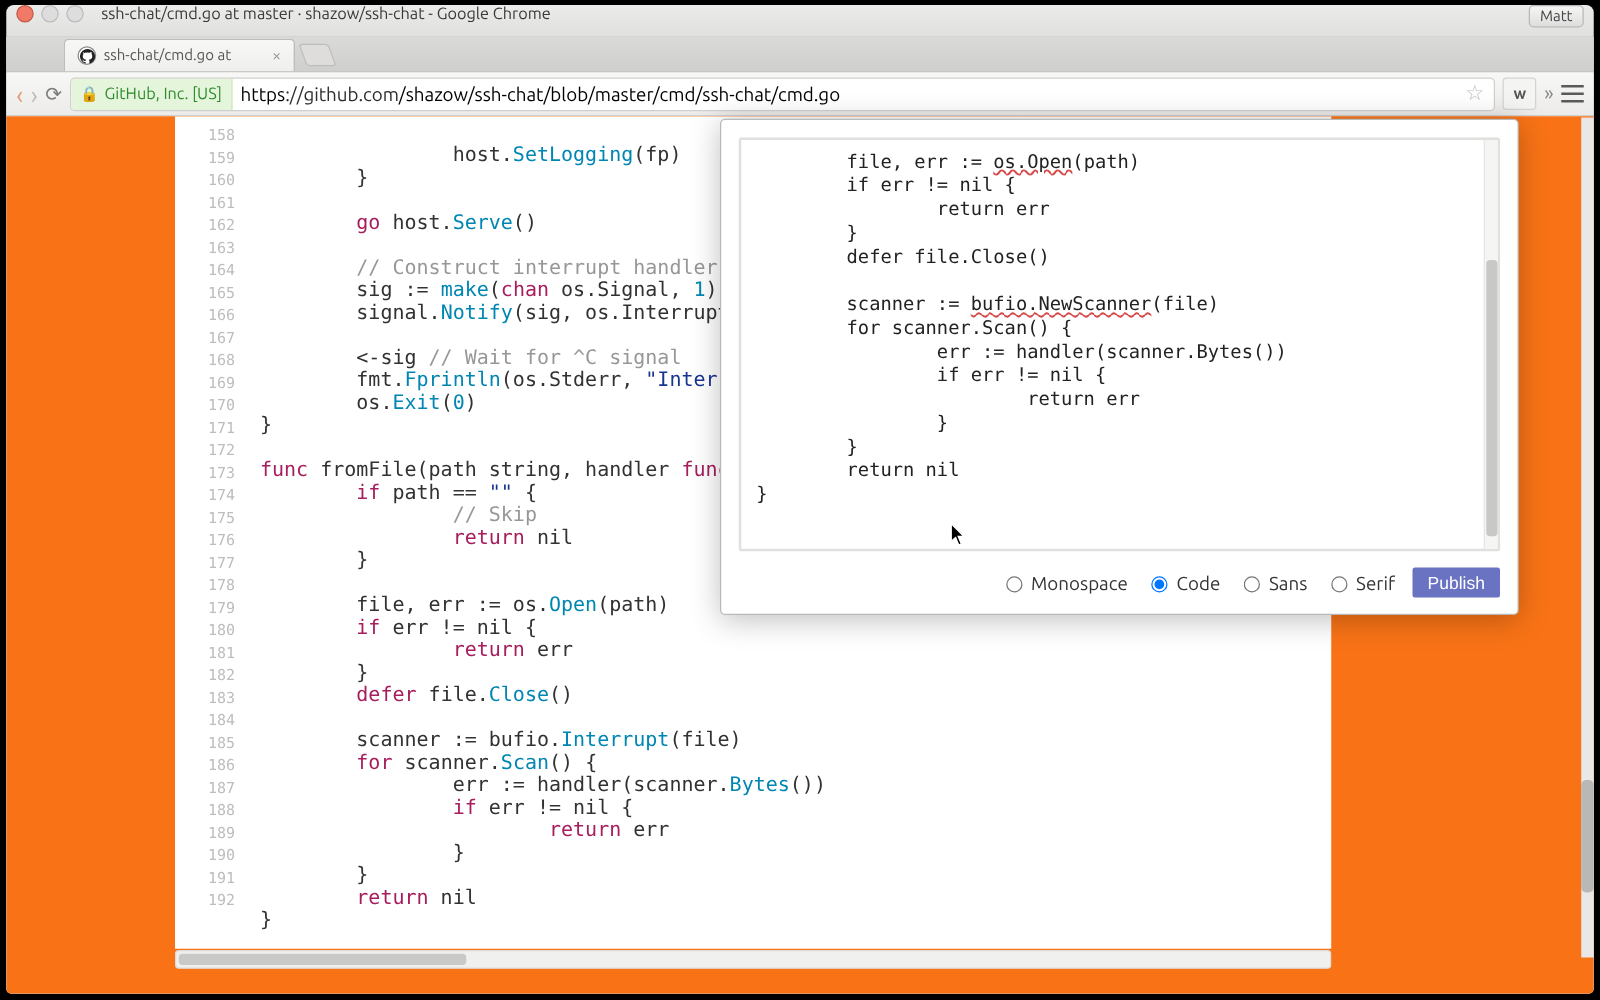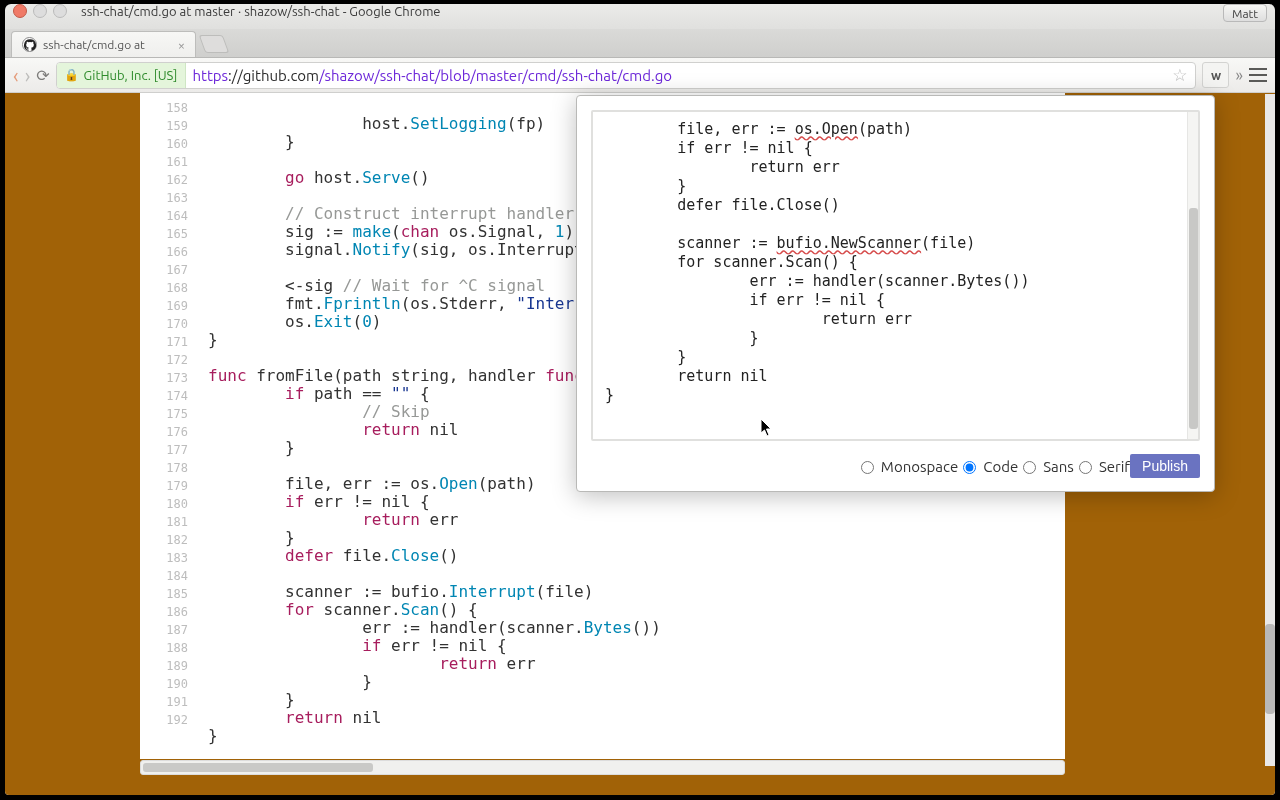--- a/index.html
+++ b/index.html
@@ -55,21 +55,21 @@
     border-bottom:1px solid #b8b8b6;
   }
   .tab{
     height:26px;
     background:linear-gradient(#f7f7f5,#efefed);
     border:1px solid #bdbdbb;
     border-bottom:none;
     border-radius:4px 4px 0 0;
     display:flex; align-items:center;
     gap:6px; padding:0 10px; min-width:185px;
-    color:#555; font-size:12px;
+    color:#555; font-size:12px;margin-left:40px;
   }
   .tab .favicon{
     width:15px;height:15px;border-radius:50%;
     background:#fff; border:1px solid #888;
     display:flex;align-items:center;justify-content:center;
     font-size:10px;font-weight:bold;color:#222;
   }
   .tab .x{ color:#999; font-size:13px; margin-left:auto;}
   .newtab{
     width:24px;height:18px;
@@ -101,38 +101,38 @@
     border-right:1px solid #cfe6c4;
     padding:0 8px; height:100%;
     display:flex;align-items:center;gap:4px;
     font-size:13px;
   }
   .ssl-chip .lock{ font-size:12px; }
   .url{
     padding:0 6px; color:#3a3a3a; font-size:15px;
     white-space:nowrap; overflow:hidden;
   }
-  .url .muted{ color:#6d28d9;}
+  .url .muted{ color:#000000;}
   .url .bold{ color:#2c2c2c;}
   .star{ margin-left:auto; padding:0 8px; color:#bdbdbd; font-size:17px;}
 
   .ext-btn{
     width:27px;height:26px;
     background:#f4f4f2;border:1px solid #d3d3d1;border-radius:3px;
     display:flex;align-items:center;justify-content:center;
     color:#555;font-weight:bold;
   }
   .overflow{ color:#888; font-size:16px; }
   .hamburger{ width:18px;height:14px; display:flex;flex-direction:column;justify-content:space-between;}
   .hamburger div{height:2px;background:#5a5a58;}
 
   
   .page{
     flex:1; position:relative;
-    background:#a16207;
+    background:#f97316;
     overflow:hidden;
   }
   .github-box{
     position:absolute; left:135px; top:0; right:210px; bottom:36px;
     background:#fff;
     overflow:hidden;
   }
   .gutter{
     position:absolute; left:0; top:0; bottom:0; width:58px;
     text-align:right;
@@ -218,21 +218,21 @@
     position:relative; border-left:1px solid #e6e6e4;
   }
   .popup .ta-scroll .thumb{
     position:absolute; left:1px; right:0; top:96px; bottom:10px;
     background:#c8c8c6; border-radius:3px;
   }
 
   .popup .foot{
     height:40px;
     display:flex; align-items:center; justify-content:flex-end;
-    padding:0 14px 10px 14px;
+    gap:14px; padding:0 14px 10px 14px;
     font-size:15px; color:#333;
   }
   .popup .foot label{ display:flex; align-items:center; gap:4px;}
   .popup .publish{
     background:#6a73c1; color:#fff;
     border:none; border-radius:2px;
     padding:4px 12px; font-size:14px;
   }
 
   .cursor-arrow{

